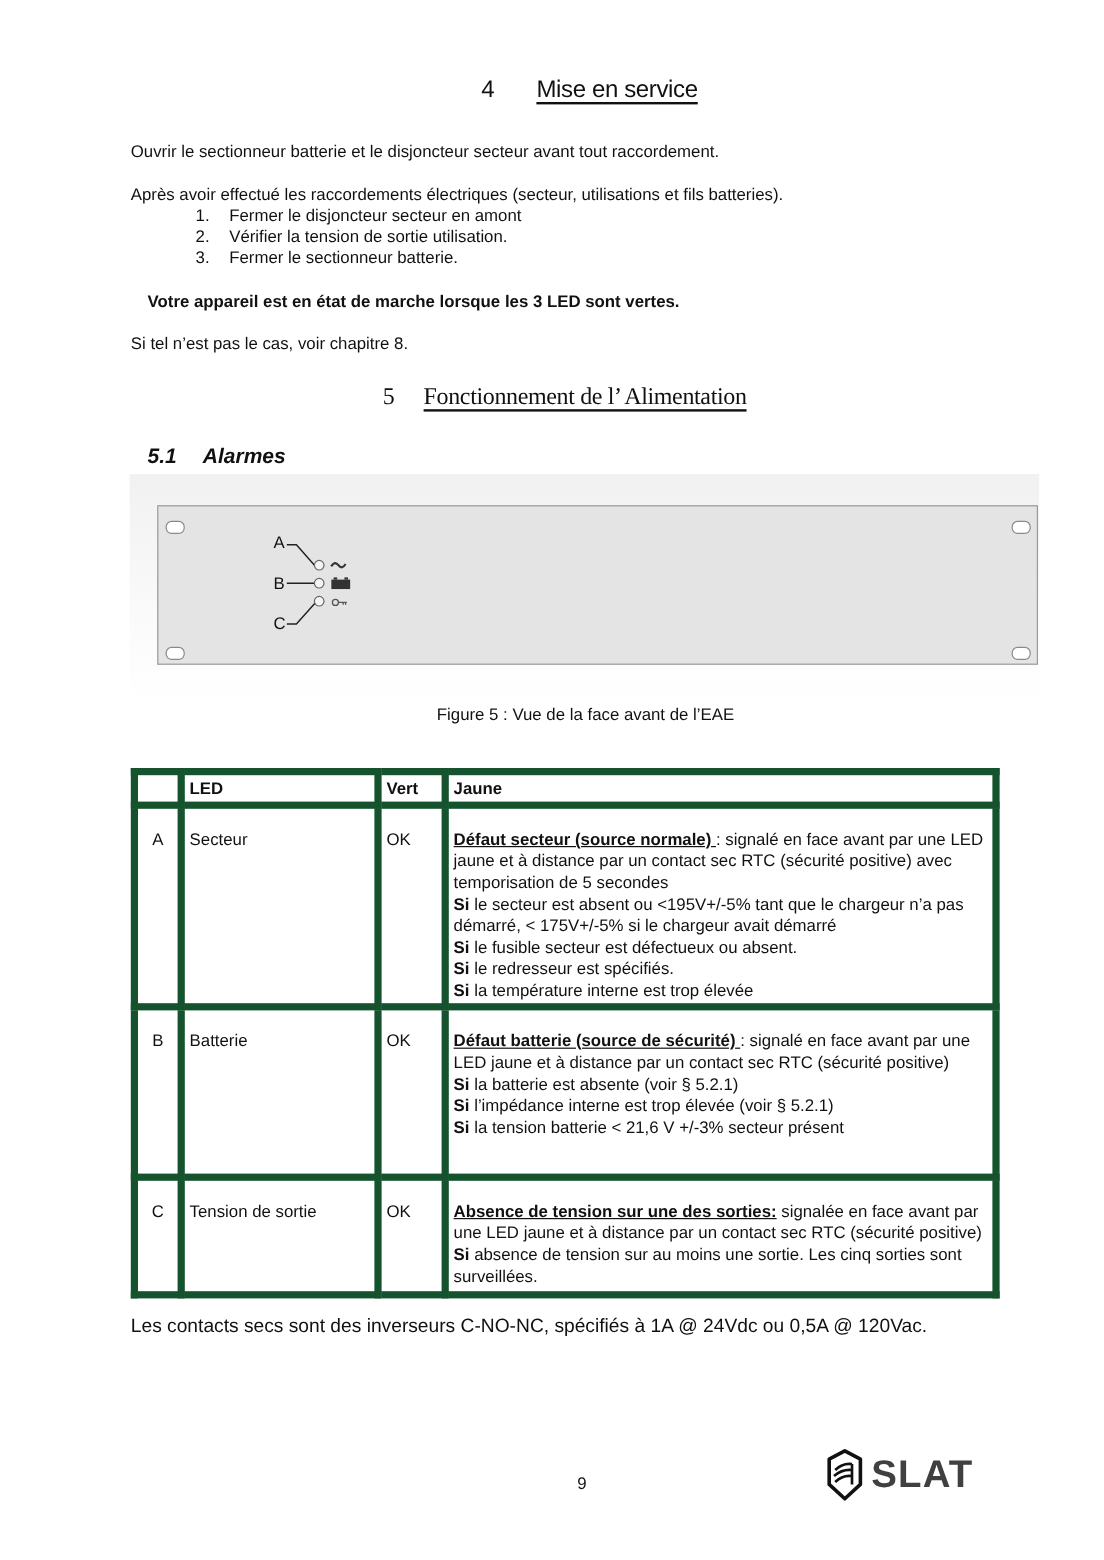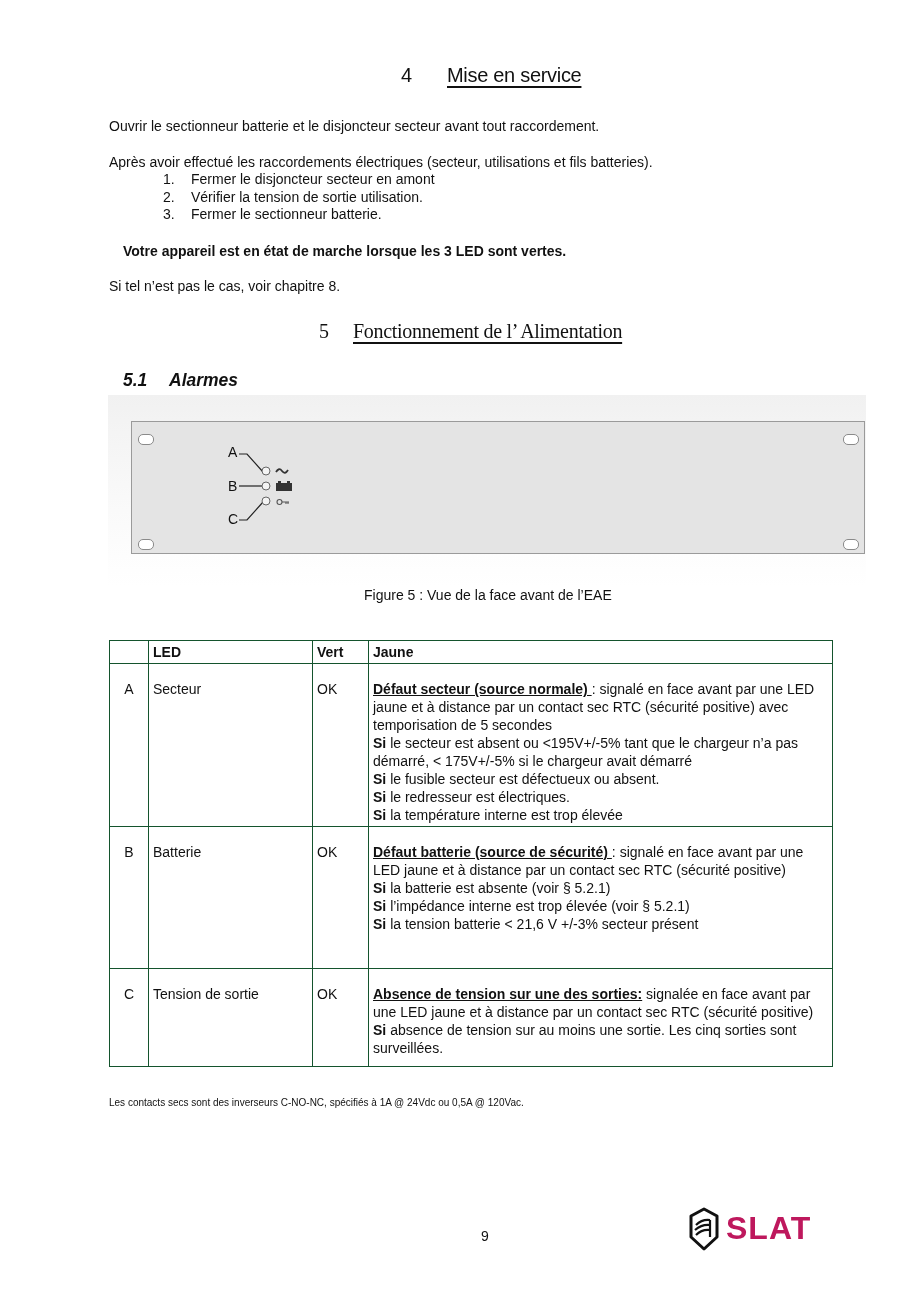--- a/index.html
+++ b/index.html
@@ -20,26 +20,26 @@
   .fig-bg { left: 108px; top: 395px; width: 758px; height: 192px;
             background: linear-gradient(to bottom, #f1f1f1 0%, #fafafa 60%, #ffffff 100%); }
   .panel { left: 131px; top: 421px; width: 732px; height: 131px;
            background: #e4e4e4; border: 1px solid #9a9a9a; }
   .hole { position: absolute; width: 14px; height: 9px; border: 1px solid #8a8a8a;
           border-radius: 5px; background: #ffffff; }
   .caption { font-size: 14px; white-space: nowrap; }
 
   table.leds { position: absolute; left: 109px; top: 640px; width: 724px;
                border-collapse: collapse; font-size: 14px; line-height: 18px; }
-  table.leds th, table.leds td { border: 1px solid #14532d; vertical-align: top;
+  table.leds th, table.leds td { border: 6px solid #14532d; vertical-align: top;
                padding: 16px 4px 2px 4px; text-align: left; margin-left: 16px; }
   table.leds th { font-weight: bold; padding-top: 2px; padding-bottom: 2px; }
   table.leds td.key { text-align: center; }
   .u { font-weight: bold; text-decoration: underline; }
-  .footnote { font-size: 10px; white-space: nowrap; }
+  .footnote { font-size: 16px; white-space: nowrap; }
   .pagenum { font-size: 14px; }
 </style>
 </head>
 <body>
 
 <div class="abs h1" style="left:401px; top:64px;">
   <span class="num" style="width:46px;">4</span><span class="title">Mise en service</span>
 </div>
 
 <div class="abs p" style="left:109px; top:117px;">Ouvrir le sectionneur batterie et le disjoncteur secteur avant tout raccordement.</div>
@@ -116,21 +116,21 @@
   </thead>
   <tbody>
     <tr style="height:157px;">
       <td class="key">A</td>
       <td>Secteur</td>
       <td>OK</td>
       <td>
         <span class="u">Défaut secteur (source normale) </span><span>: signalé en face avant par une LED jaune et à distance par un contact sec RTC (sécurité positive) avec temporisation de 5 secondes</span><br>
         <b>Si</b> <span>le secteur est absent ou &lt;195V+/-5% tant que le chargeur n’a pas démarré, &lt; 175V+/-5% si le chargeur avait démarré</span><br>
         <b>Si</b> <span>le fusible secteur est défectueux ou absent.</span><br>
-        <b>Si</b> <span>le redresseur est électriques.</span><br>
+        <b>Si</b> <span>le redresseur est spécifiés.</span><br>
         <b>Si</b> <span>la température interne est trop élevée</span>
       </td>
     </tr>
     <tr style="height:142px;">
       <td class="key">B</td>
       <td>Batterie</td>
       <td>OK</td>
       <td>
         <span class="u">Défaut batterie (source de sécurité) </span><span>: signalé en face avant par une LED jaune et à distance par un contact sec RTC (sécurité positive)</span><br>
         <b>Si</b> <span>la batterie est absente (voir § 5.2.1)</span><br>
@@ -155,14 +155,14 @@
 <div class="abs pagenum" style="left:481px; top:1228px;">9</div>
 
 <div class="abs" style="left:688px; top:1207px; width:134px; height:46px;">
   <svg width="32" height="44" viewBox="0 0 32 44" style="position:absolute; left:0; top:0;">
     <path d="M16 2 L29 9 V30 L16 42 L3 30 V9 Z" fill="none" stroke="#111" stroke-width="3" stroke-linejoin="round"></path>
     <path d="M8 18 Q14 12 22 13" fill="none" stroke="#111" stroke-width="2.2"></path>
     <path d="M7 23 Q14 17 22 18" fill="none" stroke="#111" stroke-width="2.2"></path>
     <path d="M8 28 Q14 22 22 23" fill="none" stroke="#111" stroke-width="2.2"></path>
     <path d="M22 13 V30" stroke="#111" stroke-width="2.2"></path>
   </svg>
-  <span style="position:absolute; left:38px; top:3px; font-size:32px; font-weight:bold; letter-spacing:1px; color:#be185d; line-height:36px;">SLAT</span>
+  <span style="position:absolute; left:38px; top:3px; font-size:32px; font-weight:bold; letter-spacing:1px; color:#404040; line-height:36px;">SLAT</span>
 </div>
 
 </body></html>

